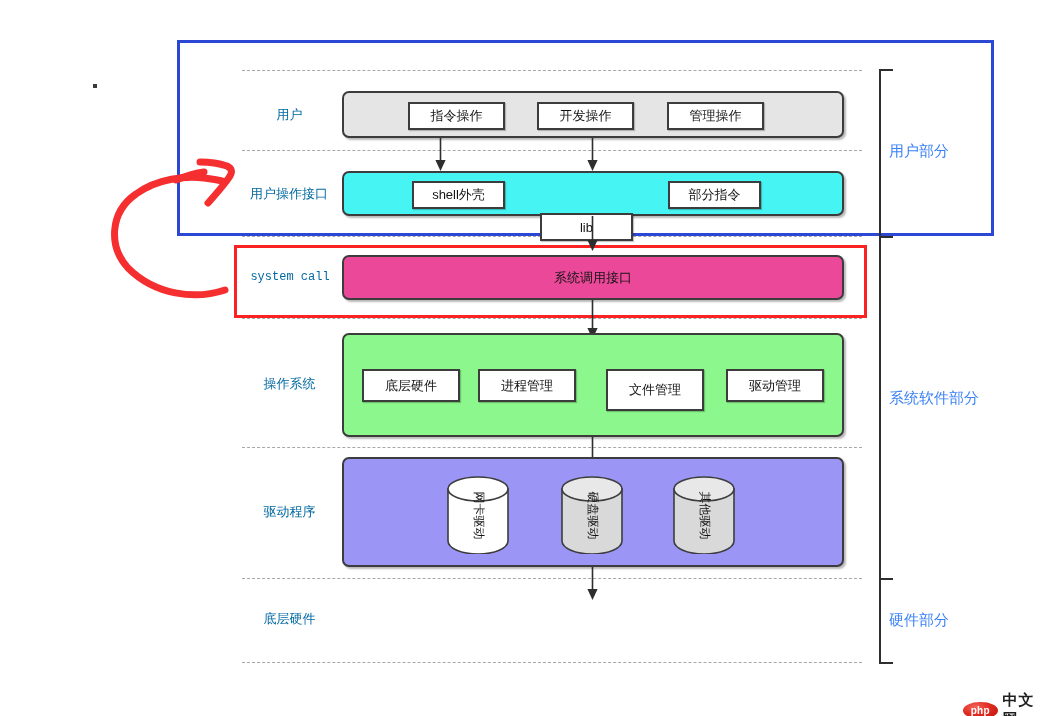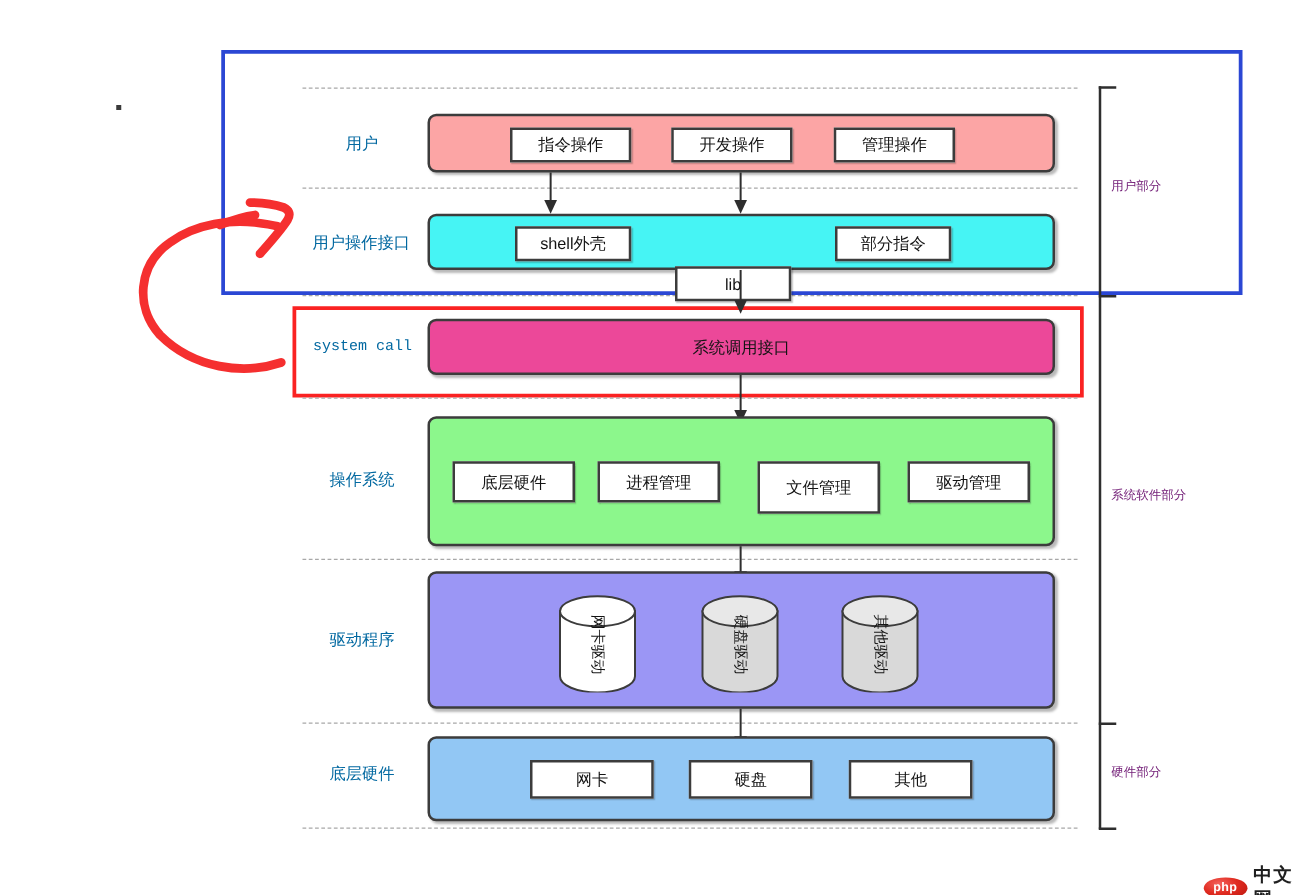--- a/index.html
+++ b/index.html
@@ -160,22 +160,22 @@
   }
   .bracket-tick {
     position: absolute;
     left: 879px;
     width: 14px;
     height: 0;
     border-top: 2px solid #2e2e2e;
   }
   .bracket-label {
     position: absolute;
-    color: #701a75;
-    font-size: 10px;
+    color: #3b82f6;
+    font-size: 15px;
     white-space: nowrap;
   }
 
   
   .annotation {
     position: absolute;
     left: 100px;
     top: 140px;
     width: 180px;
     height: 175px;
@@ -225,21 +225,21 @@
   <div class="divider" style="top:70px;"></div>
   <div class="divider" style="top:150px;"></div>
   <div class="divider" style="top:236px;"></div>
   <div class="divider" style="top:318px;"></div>
   <div class="divider" style="top:447px;"></div>
   <div class="divider" style="top:578px;"></div>
   <div class="divider" style="top:662px;"></div>
 
   <div class="row-label" style="left:242px; top:107px; width:95px;">用户</div>
 
-  <div class="band" style="left:342px; top:91px; width:502px; height:47px; background:#fca5a5;">
+  <div class="band" style="left:342px; top:91px; width:502px; height:47px; background:#e5e5e5;">
     <div class="band-inner-row">
       <div class="chip" style="left:64px; top:9px; width:97px; height:28px;">指令操作</div>
       <div class="chip" style="left:193px; top:9px; width:97px; height:28px;">开发操作</div>
       <div class="chip" style="left:323px; top:9px; width:97px; height:28px;">管理操作</div>
     </div>
   </div>
 
   <div class="conn" style="left:434px; top:138px;">
     <svg width="13" height="34" viewBox="0 0 13 34">
       <line x1="6.5" y1="0" x2="6.5" y2="24" stroke="#2e2e2e" stroke-width="1.6"></line>
@@ -344,27 +344,20 @@
 
   <div class="conn" style="left:586px; top:567px;">
     <svg width="13" height="34" viewBox="0 0 13 34">
       <line x1="6.5" y1="0" x2="6.5" y2="24" stroke="#2e2e2e" stroke-width="1.6"></line>
       <polygon points="6.5,33 1.4,22 11.6,22" fill="#2e2e2e"></polygon>
     </svg>
   </div>
 
   <div class="row-label" style="left:242px; top:611px; width:95px;">底层硬件</div>
 
-  <div class="band" style="left:342px; top:589px; width:502px; height:68px; background:#92c7f4;">
-    <div class="band-inner-row">
-      <div class="chip" style="left:80px; top:17px; width:99px; height:31px;">网卡</div>
-      <div class="chip" style="left:207px; top:17px; width:99px; height:31px;">硬盘</div>
-      <div class="chip" style="left:335px; top:17px; width:99px; height:31px;">其他</div>
-    </div>
-  </div>
 
   <div class="bracket-spine"></div>
   <div class="bracket-tick" style="top:69px;"></div>
   <div class="bracket-tick" style="top:236px;"></div>
   <div class="bracket-tick" style="top:578px;"></div>
   <div class="bracket-tick" style="top:662px;"></div>
 
   <div class="bracket-label" style="left:889px; top:142px;">用户部分</div>
   <div class="bracket-label" style="left:889px; top:389px;">系统软件部分</div>
   <div class="bracket-label" style="left:889px; top:611px;">硬件部分</div>

